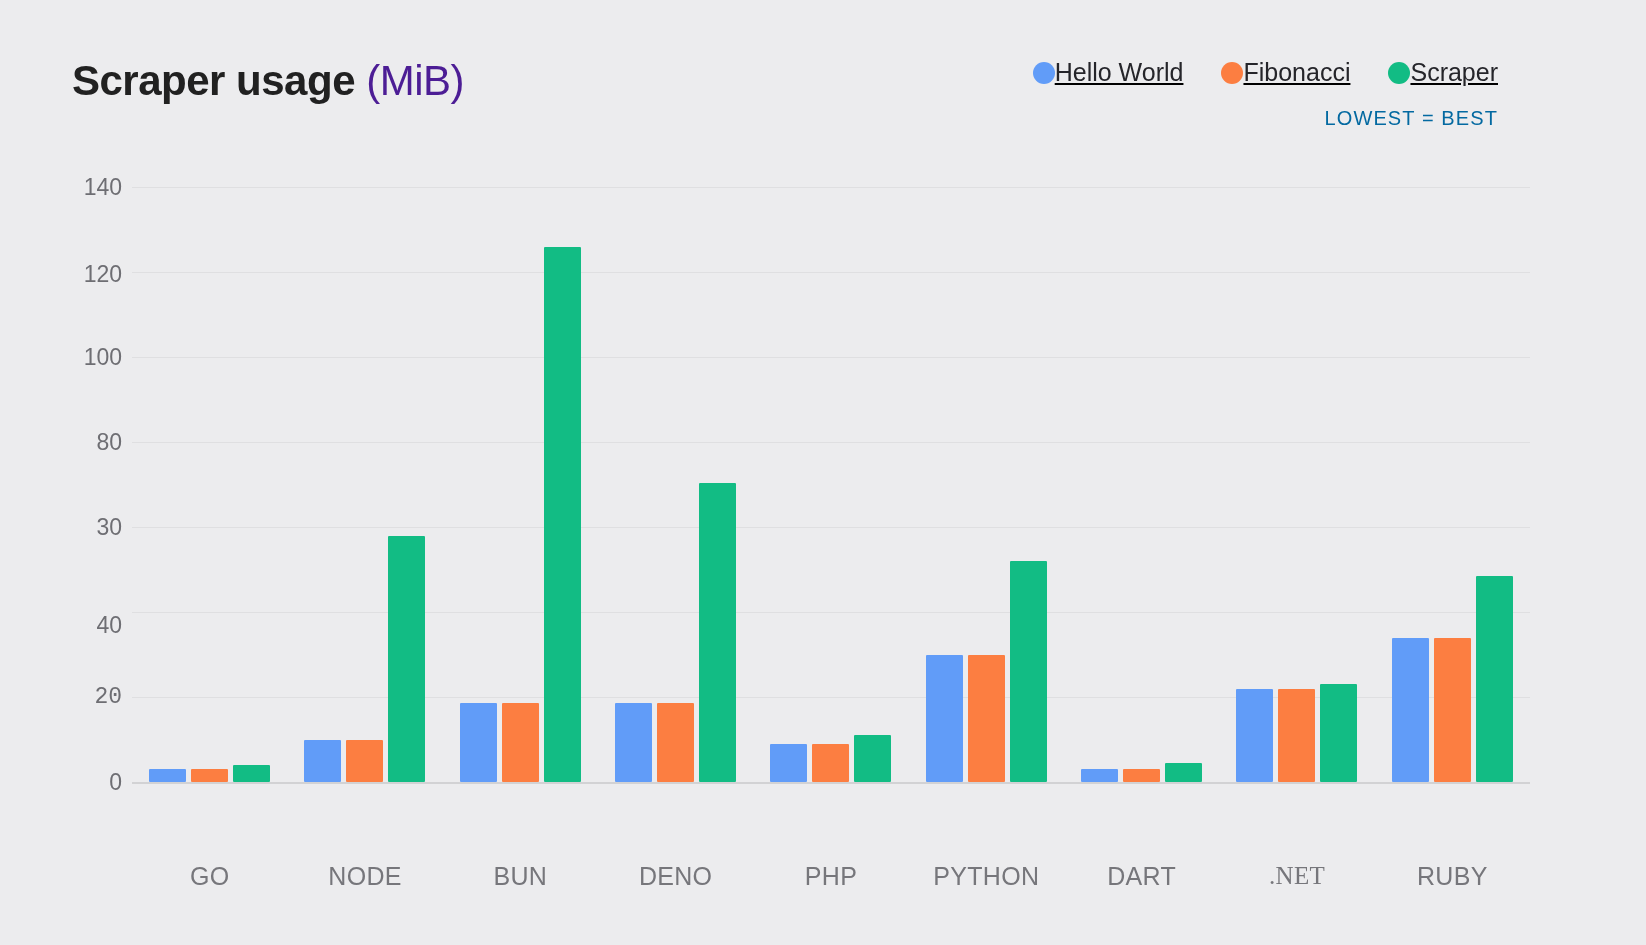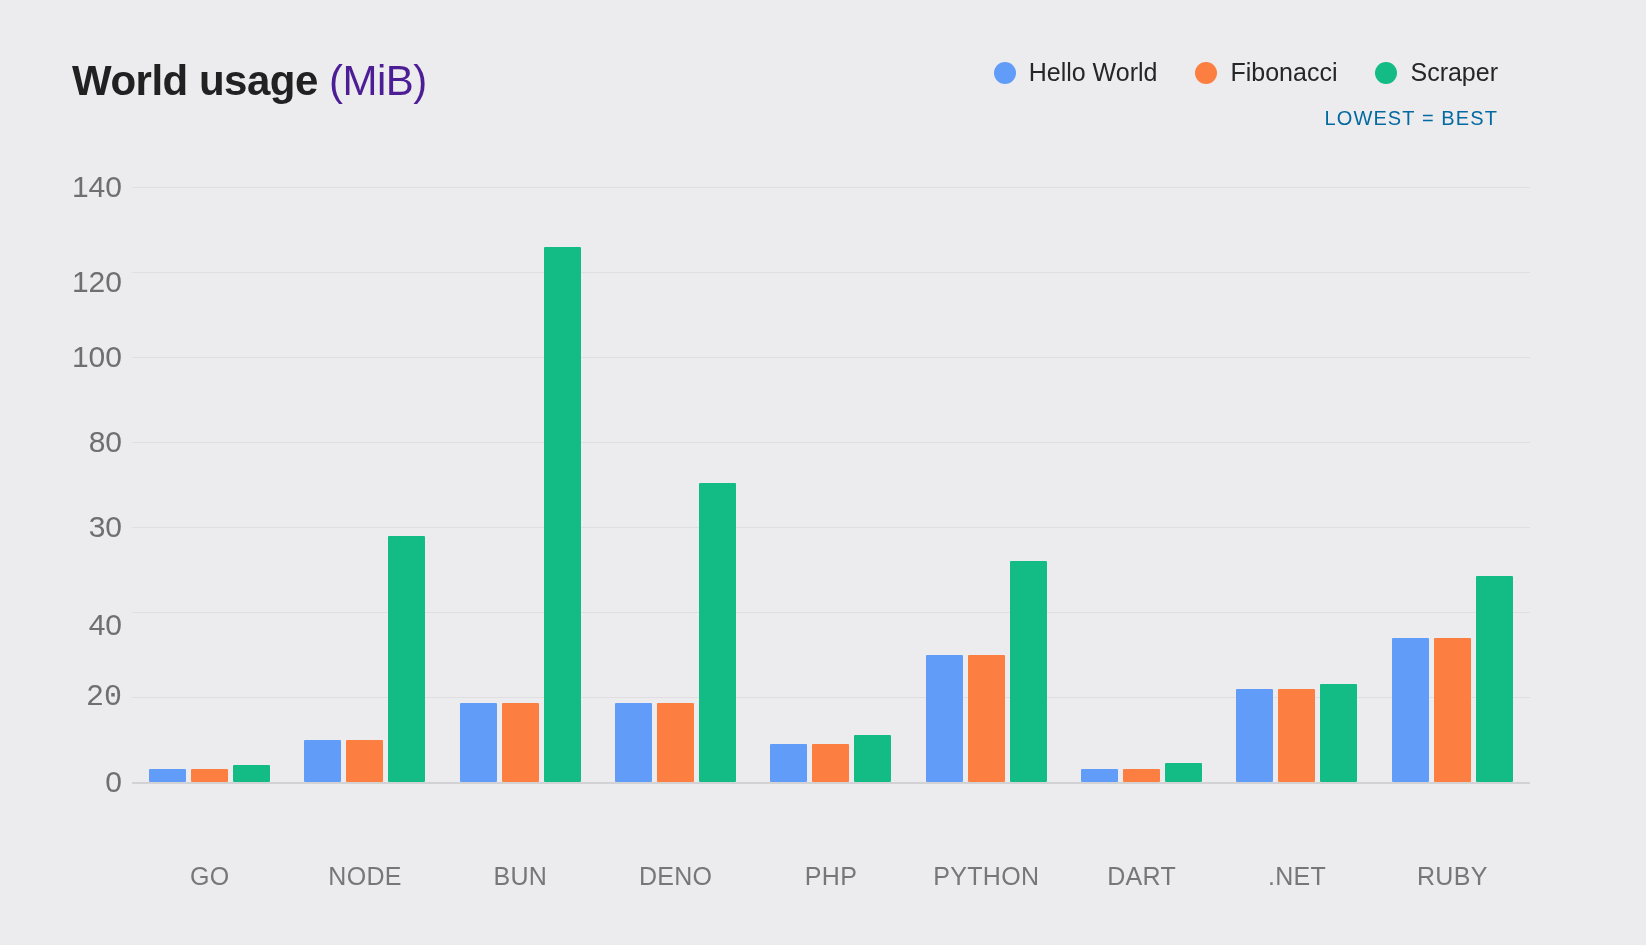--- a/index.html
+++ b/index.html
@@ -38,22 +38,22 @@
   .legend {
     position: absolute;
     right: 148px; top: 58px;
     display: flex;
     align-items: center;
     gap: 38px;
   }
   .legend-item {
     display: flex;
     align-items: center;
-    gap: 13px;
-    white-space: nowrap;
+    white-space: nowrap;
+    text-decoration: underline;
   }
   .legend-dot {
     width: 22px; height: 22px;
     border-radius: 50%;
     display: block;
     flex: 0 0 auto;
   }
   .legend-label {
     font-size: 25px;
     color: #25252A;
@@ -89,21 +89,21 @@
     position: absolute;
     left: 132px;
     width: 1398px;
     height: 2px;
     background: #D2D2D4;
   }
   .ytick {
     position: absolute;
     right: 1524px;
     transform: translateY(-50%);
-    font-size: 30px;
+    font-size: 23px;
     color: #6E6E73;
     text-align: right;
     white-space: nowrap;
   }
 
   .group {
     position: absolute;
     bottom: 163px;
     display: flex;
     align-items: flex-end;
@@ -125,21 +125,21 @@
     letter-spacing: 0.3px;
   }
 </style>
 </head>
 <body>
 
 <div id="root">
 
   <div class="header">
     <div class="title">
-      <span>World usage </span><span class="unit">(MiB)</span>
+      <span>Scraper usage </span><span class="unit">(MiB)</span>
     </div>
 
     <div class="legend" id="legend">
         <div class="legend-item">
           <span class="legend-dot" style="background: rgb(97, 156, 248);"></span>
           <span class="legend-label">Hello World</span>
         </div>
         <div class="legend-item">
           <span class="legend-dot" style="background: rgb(252, 126, 65);"></span>
           <span class="legend-label">Fibonacci</span>
@@ -164,21 +164,21 @@
         <div class="gridline" style="top: 272.207px;"></div>
         <div class="gridline" style="top: 187.241px;"></div>
       </div>
     <div class="ylabels-layer" id="ylabels-layer">
         <div class="ytick" style="top: 782px;">0</div>
         <div class="ytick" style="top: 697.034px; font-family: Liberation Mono, monospace;">20</div>
         <div class="ytick" style="top: 625px;">40</div>
         <div class="ytick" style="top: 527.103px;">30</div>
         <div class="ytick" style="top: 442.138px;">80</div>
         <div class="ytick" style="top: 357.172px;">100</div>
-        <div class="ytick" style="top: 282px; margin-left: 21px;">120</div>
+        <div class="ytick" style="top: 274px; margin-left: 21px;">120</div>
         <div class="ytick" style="top: 187.241px;">140</div>
       </div>
     <div class="bars-layer" id="bars-layer">
         <div class="group" style="left: 132px; width: 155.333px; bottom: 163px; height: 616px;">
           <div class="bar" title="Hello World — GO: 3" style="height: 12.7448px; background: rgb(97, 156, 248);"></div>
           <div class="bar" title="Fibonacci — GO: 3" style="height: 12.7448px; background: rgb(252, 126, 65);"></div>
           <div class="bar" title="Scraper — GO: 4" style="height: 16.9931px; background: rgb(18, 188, 132);"></div>
         </div>
         <div class="group" style="left: 287.333px; width: 155.333px; bottom: 163px; height: 616px;">
           <div class="bar" title="Hello World — NODE: 10" style="height: 42.4828px; background: rgb(97, 156, 248);"></div>
@@ -222,18 +222,18 @@
         </div>
       </div>
     <div class="xlabels-layer" id="xlabels-layer">
         <div class="xtick" style="left: 209.667px;">GO</div>
         <div class="xtick" style="left: 365px;">NODE</div>
         <div class="xtick" style="left: 520.333px;">BUN</div>
         <div class="xtick" style="left: 675.667px;">DENO</div>
         <div class="xtick" style="left: 831px;">PHP</div>
         <div class="xtick" style="left: 986.333px;">PYTHON</div>
         <div class="xtick" style="left: 1141.67px;">DART</div>
-        <div class="xtick" style="left: 1297px;">.NET</div>
+        <div class="xtick" style="left: 1297px; font-family: Liberation Serif, serif;">.NET</div>
         <div class="xtick" style="left: 1452.33px;">RUBY</div>
       </div>
   </div>
 
 </div>
 
 </body></html>

